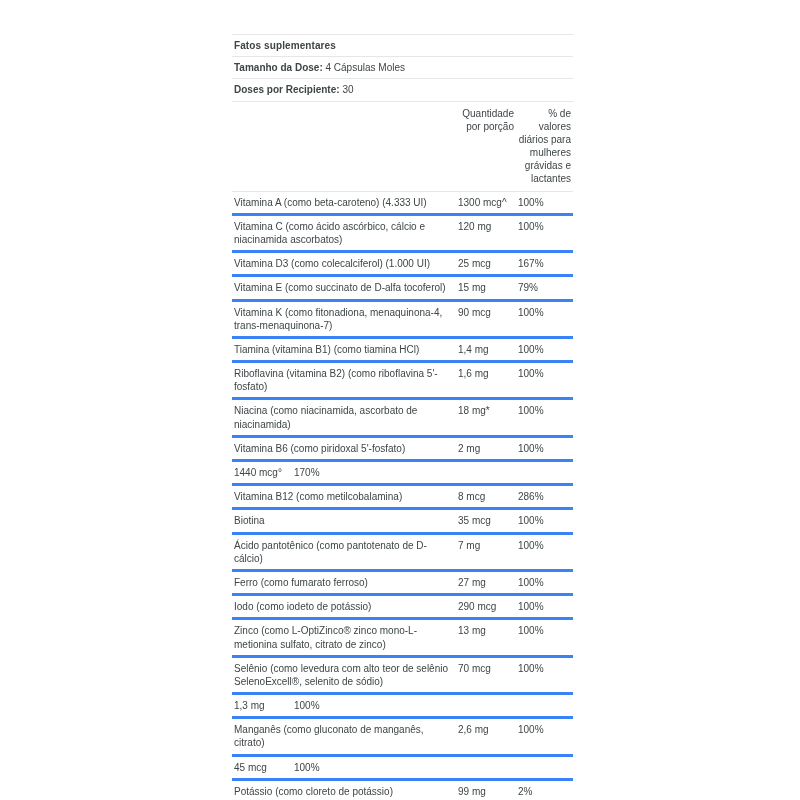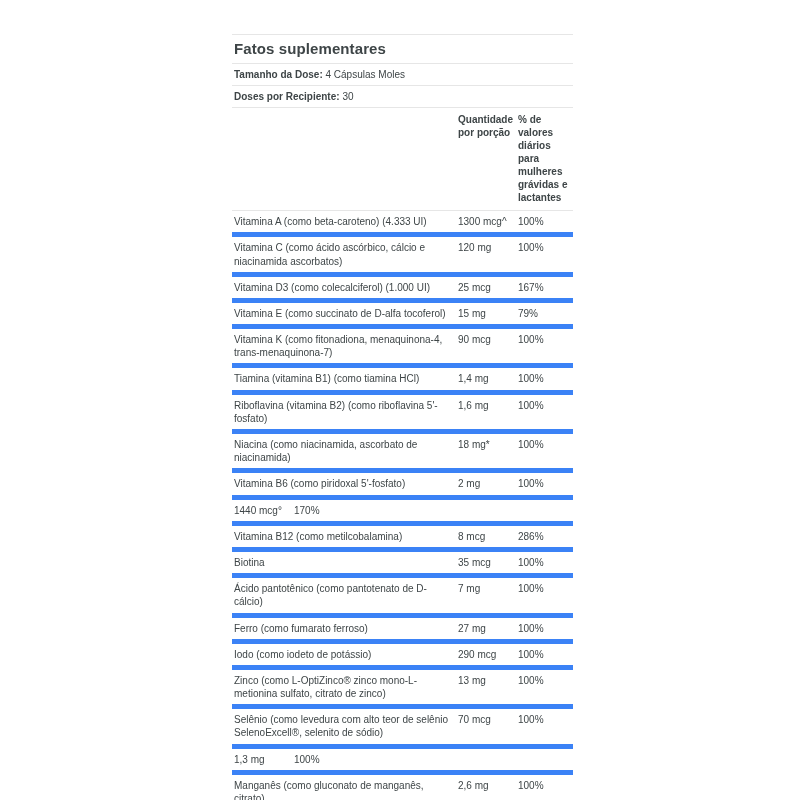--- a/index.html
+++ b/index.html
@@ -17,40 +17,41 @@
     width: 341px;
     font-size: 10px;
     line-height: 1.32;
   }
   .hdr-row {
     border-top: 1px solid #e6e6e6;
     padding: 4px 2px;
   }
   .facts-title {
     font-weight: 700;
-    font-size: 15px;
+    font-size: 10px;
     letter-spacing: 0.1px;
   }
   .hdr-label { font-weight: 700; }
   .col-header-row {
     border-top: 1px solid #e6e6e6;
     display: flex;
     padding: 5px 2px 6px 2px;
   }
   .col-header-row .spacer { width: 224px; flex: none; }
   .col-head {
-    font-weight: 700;
+    font-weight: 400;
     line-height: 1.3;
+    text-align: right;
   }
   .col-head.amount { width: 60px; flex: none; padding-right: 4px; }
   .col-head.dv { flex: 1; }
   .rows { }
   .row {
     display: flex;
-    border-top: 5px solid #3b82f6;
+    border-top: 3px solid #3b82f6;
     padding: 4px 2px 4px 2px;
     align-items: flex-start;
   }
   .rows .row:first-child { border-top: 1px solid #e6e6e6; }
   .cell.name { width: 224px; flex: none; padding-right: 6px; }
   .cell.amount { width: 60px; flex: none; padding-right: 4px; white-space: nowrap; }
   .cell.dv { flex: 1; }
 </style>
 </head>
 <body>

